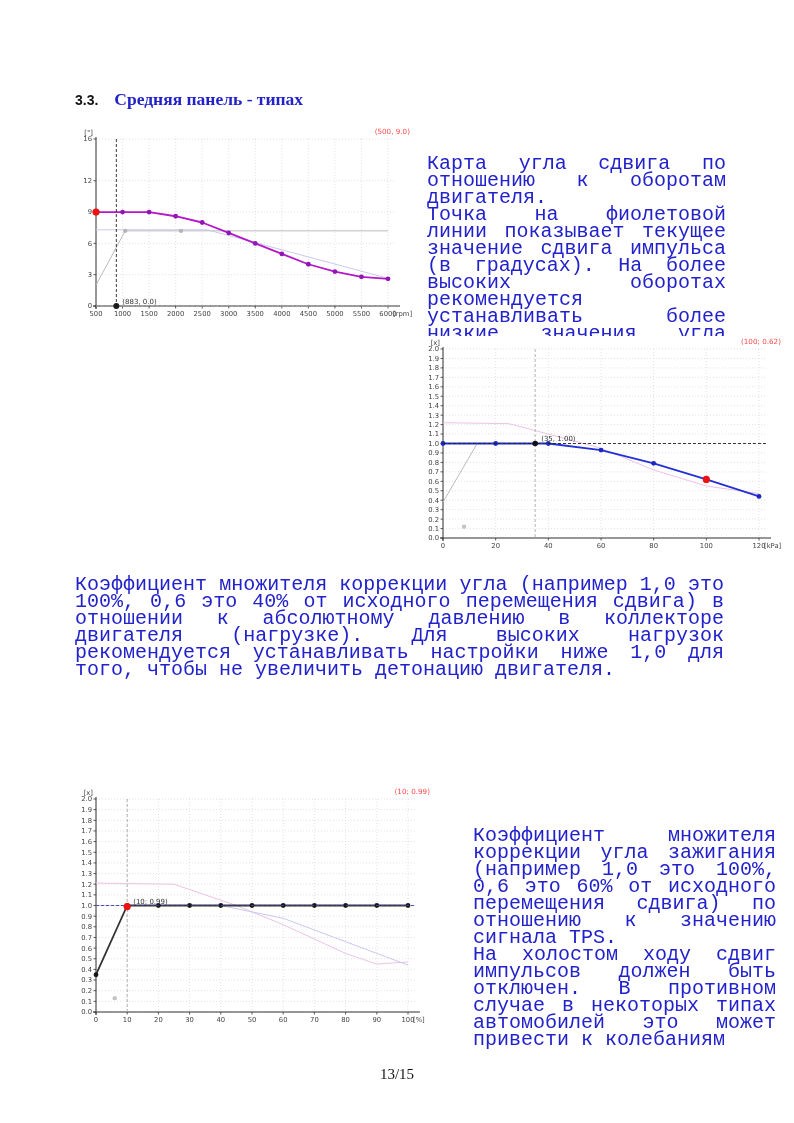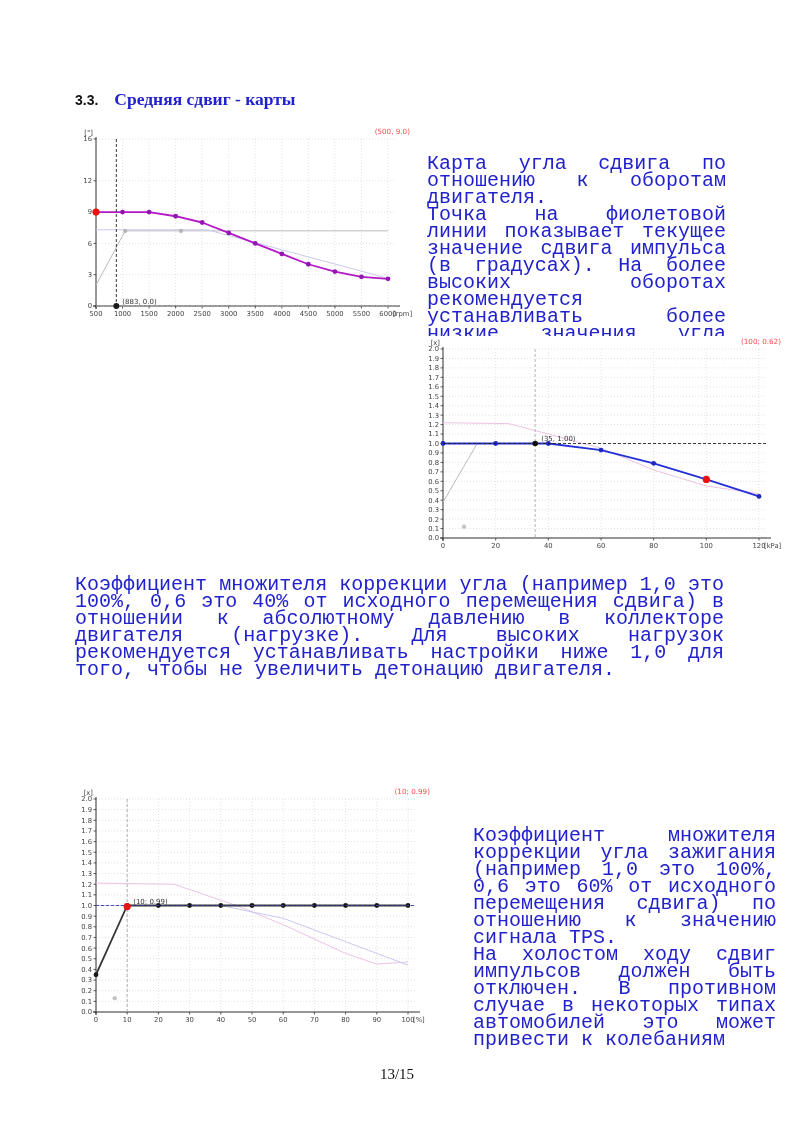--- a/index.html
+++ b/index.html
@@ -33,21 +33,21 @@
   .footer{
     position:absolute;left:0;top:1030px;width:794px;text-align:center;
     font-size:15px;color:#111111;font-family:"Liberation Serif", serif;margin-top:36px;
   }
   svg text{font-family:"DejaVu Sans", sans-serif;}
 </style>
 </head>
 <body>
 
 <div class="heading">
-  <span class="num">3.3.</span><span class="ttl">Средняя сдвиг - карты</span>
+  <span class="num">3.3.</span><span class="ttl">Средняя панель - типах</span>
 </div>
 
 <div class="figure" id="fig1">
   <svg width="336" height="200" viewBox="0 0 336 200">
       <line x1="18" y1="13" x2="18" y2="180" stroke="#cfcfcf" stroke-width="0.6" stroke-dasharray="1,2"></line>
       <line x1="44.54545454545455" y1="13" x2="44.54545454545455" y2="180" stroke="#cfcfcf" stroke-width="0.6" stroke-dasharray="1,2"></line>
       <line x1="71.0909090909091" y1="13" x2="71.0909090909091" y2="180" stroke="#cfcfcf" stroke-width="0.6" stroke-dasharray="1,2"></line>
       <line x1="97.63636363636363" y1="13" x2="97.63636363636363" y2="180" stroke="#cfcfcf" stroke-width="0.6" stroke-dasharray="1,2"></line>
       <line x1="124.18181818181819" y1="13" x2="124.18181818181819" y2="180" stroke="#cfcfcf" stroke-width="0.6" stroke-dasharray="1,2"></line>
       <line x1="150.72727272727272" y1="13" x2="150.72727272727272" y2="180" stroke="#cfcfcf" stroke-width="0.6" stroke-dasharray="1,2"></line>

